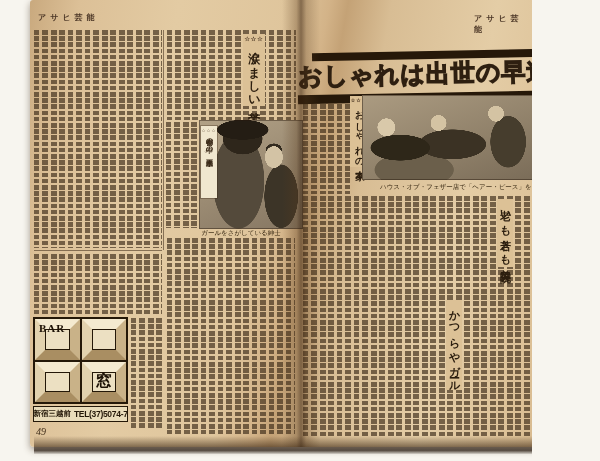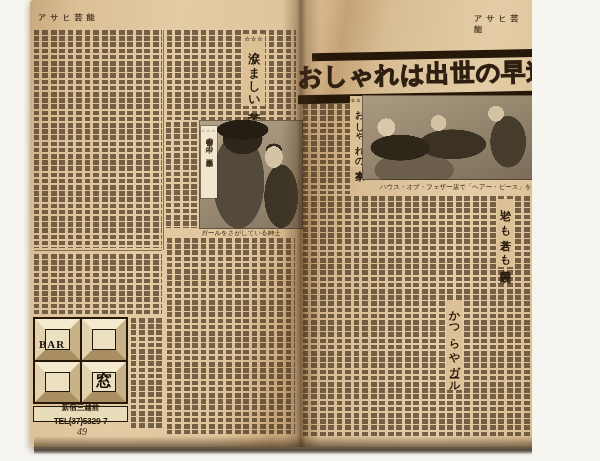--- a/index.html
+++ b/index.html
@@ -62,29 +62,29 @@
   .cap-box{background:#f0e7cf;box-shadow:0 0 0 1px rgba(60,40,20,.35);
     display:flex;flex-direction:column;align-items:center;padding-top:2px;}
   .cap-box .vhead{font-size:7px;font-weight:bold;}
   .cap-box .stars{font-size:4.5px;}
   
   .ad-window{display:grid;grid-template-columns:1fr 1fr;grid-template-rows:1fr 1fr;
     gap:2px;background:#241808;padding:2px;}
   .pane{position:relative;background:#ece0c2;border:10px solid;
     border-color:#f4ead0 #c9b288 #a98e62 #e2d2ae;box-shadow:inset 0 0 0 1px #241808;}
   .ad-bar{position:absolute;left:-6px;top:-7px;font-size:11px;font-weight:bold;
-    letter-spacing:1px;color:#1d1206;font-family:"Liberation Serif",serif;margin-top:16px;}
+    letter-spacing:1px;color:#1d1206;font-family:"Liberation Serif",serif;}
   .ad-mado{position:absolute;inset:0;display:flex;align-items:center;justify-content:center;
     font-size:16px;font-weight:bold;color:#1d1206;}
   .ad-strip{border:1.5px solid #241808;background:#e9dcba;display:flex;align-items:center;
     justify-content:center;gap:3px;white-space:nowrap;}
   .ad-strip .addr{font-size:7.5px;font-weight:bold;color:#241808;}
   .ad-strip .tel{font-size:8.5px;font-weight:bold;color:#241808;
     font-family:"Liberation Sans",sans-serif;letter-spacing:-0.3px;}
-  .pageno{font-size:10px;font-style:italic;color:#42301c;font-family:"Liberation Serif",serif;margin-left:41px;}
+  .pageno{font-size:10px;font-style:italic;color:#42301c;font-family:"Liberation Serif",serif;}
 </style>
 </head>
 <body>
 
 <div class="stage">
 
   <div class="abs spread"></div>
 
   <div class="abs masthead" style="left:38px;top:12px;">アサヒ芸能</div>
 
@@ -115,23 +115,23 @@
     <div class="ad-window" style="width:95px;height:87px;box-sizing:border-box;">
       <div class="pane">
         <span class="ad-bar">BAR</span>
       </div>
       <div class="pane"></div>
       <div class="pane"></div>
       <div class="pane">
         <span class="ad-mado">窓</span>
       </div>
     </div>
-    <div class="ad-strip" style="width:95px;height:16px;box-sizing:border-box;margin-top:2px;flex-direction:column;">
+    <div class="ad-strip" style="width:95px;height:16px;box-sizing:border-box;margin-top:2px;">
       <span class="addr">新宿三越前</span>
-      <span class="tel">TEL(37)5329-7</span>
+      <span class="tel">TEL(37)5074-7</span>
     </div>
   </div>
 
   <div class="abs pageno" style="left:36px;top:426px;">49</div>
 
   <div class="abs masthead" style="left:474px;top:13px;">アサヒ芸能</div>
 
   <div class="abs hbar" style="left:312px;top:51px;width:228px;height:8px;"></div>
   <div class="abs headline" style="left:298px;top:58px;width:244px;text-align:center;">おしゃれは出世の早道</div>
   <div class="abs hbar" style="left:298px;top:93px;width:242px;height:9px;"></div>

